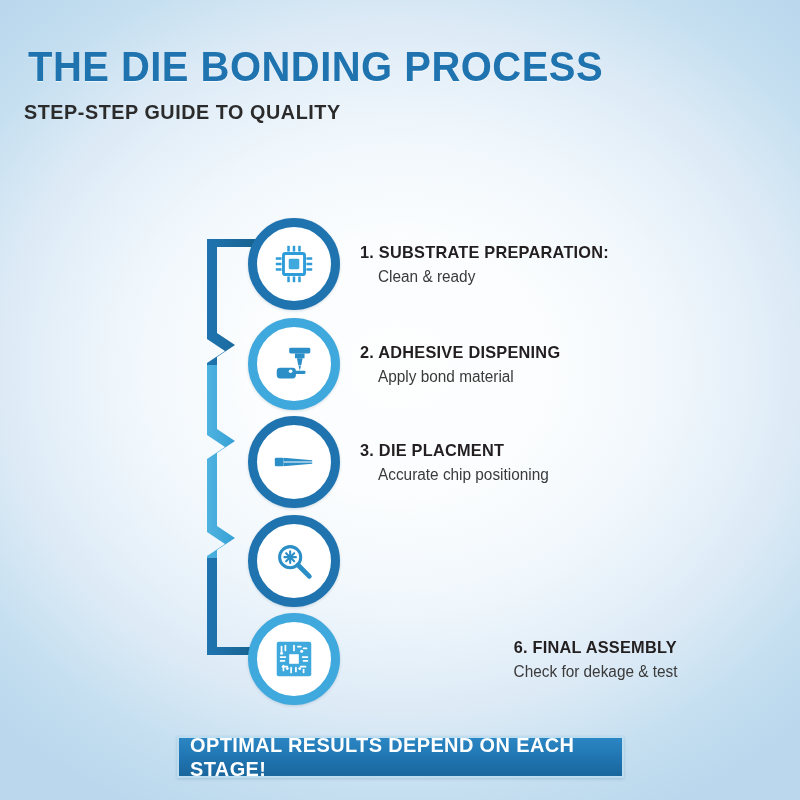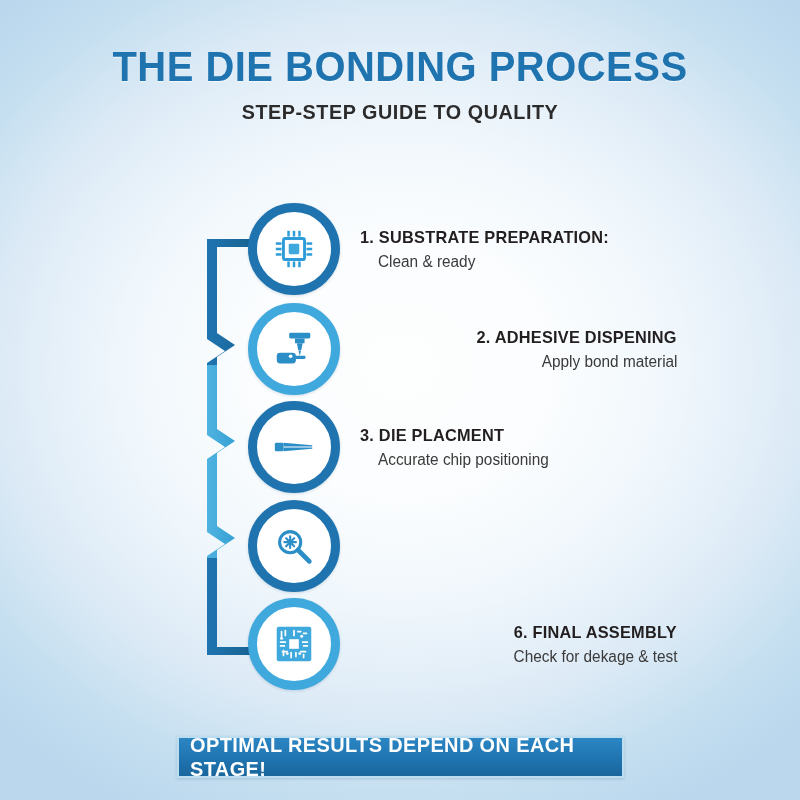--- a/index.html
+++ b/index.html
@@ -7,21 +7,21 @@
   body {
     font-family:"Liberation Sans", sans-serif;
     background:
       radial-gradient(ellipse 72% 62% at 50% 46%,
         #fdfefe 0%, #fbfdfe 26%, #f0f7fc 48%, #dceaf6 70%, #c5dff0 86%, #bad7ed 100%);
     position:relative;
     overflow:hidden;
   }
 
   
-  #header { position:absolute; top:44px; left:0; width:800px; text-align:center; }
+  #header { position:absolute; top:44px; left:0; width:800px; }
   #title {
     font-family:"Liberation Sans Narrow","Liberation Sans", sans-serif;
     font-weight:bold;
     font-size:43px;
     letter-spacing:0.5px;
     color:#1f74b0;
     transform:scaleX(0.93);
     line-height:1.05;
     text-shadow:0 1px 1px rgba(255,255,255,0.65);
   }
@@ -29,21 +29,21 @@
     margin-top:11px;
     font-family:"Liberation Sans Narrow","Liberation Sans", sans-serif;
     font-weight:bold;
     font-size:21px;
     letter-spacing:0.6px;
     color:#2b2b2b;
     transform:scaleX(0.94);
   }
 
   
-  #steps { position:absolute; top:199px; left:0; width:800px; height:500px;padding-left:32px; }
+  #steps { position:absolute; top:214px; left:0; width:800px; height:500px;padding-left:32px; }
 
   .step { position:absolute; left:248px; width:420px; height:92px; }
 
   .circle {
     position:absolute; left:0; top:0;
     width:92px; height:92px; border-radius:50%;
     background:#ffffff;
     display:flex; align-items:center; justify-content:center;
     box-shadow:0 1px 3px rgba(20,70,110,0.18);
   }
@@ -143,21 +143,21 @@
           <rect x="37" y="28.4" width="6" height="2.6"></rect>
         </g>
       </svg>
     </div>
     <div class="text">
       <div class="step-title">1. SUBSTRATE PREPARATION:</div>
       <div class="step-desc">Clean &amp; ready</div>
     </div>
   </div>
 
-  <div class="step" style="top:104px;text-align:right;">
+  <div class="step" style="top:104px;">
     <div class="circle light">
       <svg class="icon-wrap" viewBox="0 0 48 48">
         <g fill="#2b8ec7">
           <rect x="19" y="7" width="22" height="6" rx="1.5"></rect>
           <rect x="25" y="13" width="10" height="5"></rect>
           <path d="M27,18 L33,18 L31.6,25 L28.4,25 Z"></path>
           <path d="M28.6,25.5 L31.4,25.5 L30,31 Z"></path>
           <rect x="24" y="31" width="12" height="3.4" rx="1.2"></rect>
           <rect x="6" y="28" width="20" height="11" rx="3.5"></rect>
           <circle cx="20.5" cy="31.6" r="1.9" fill="#ffffff"></circle>

